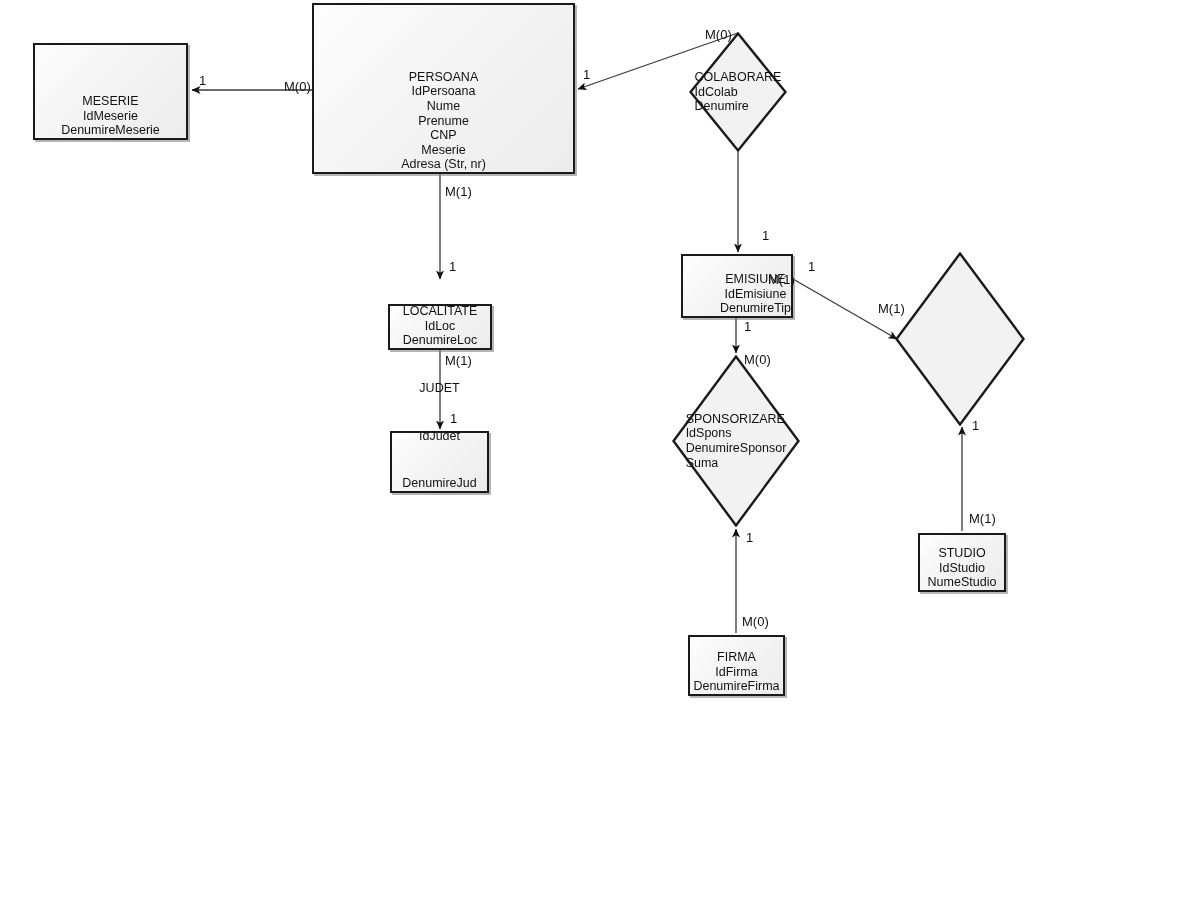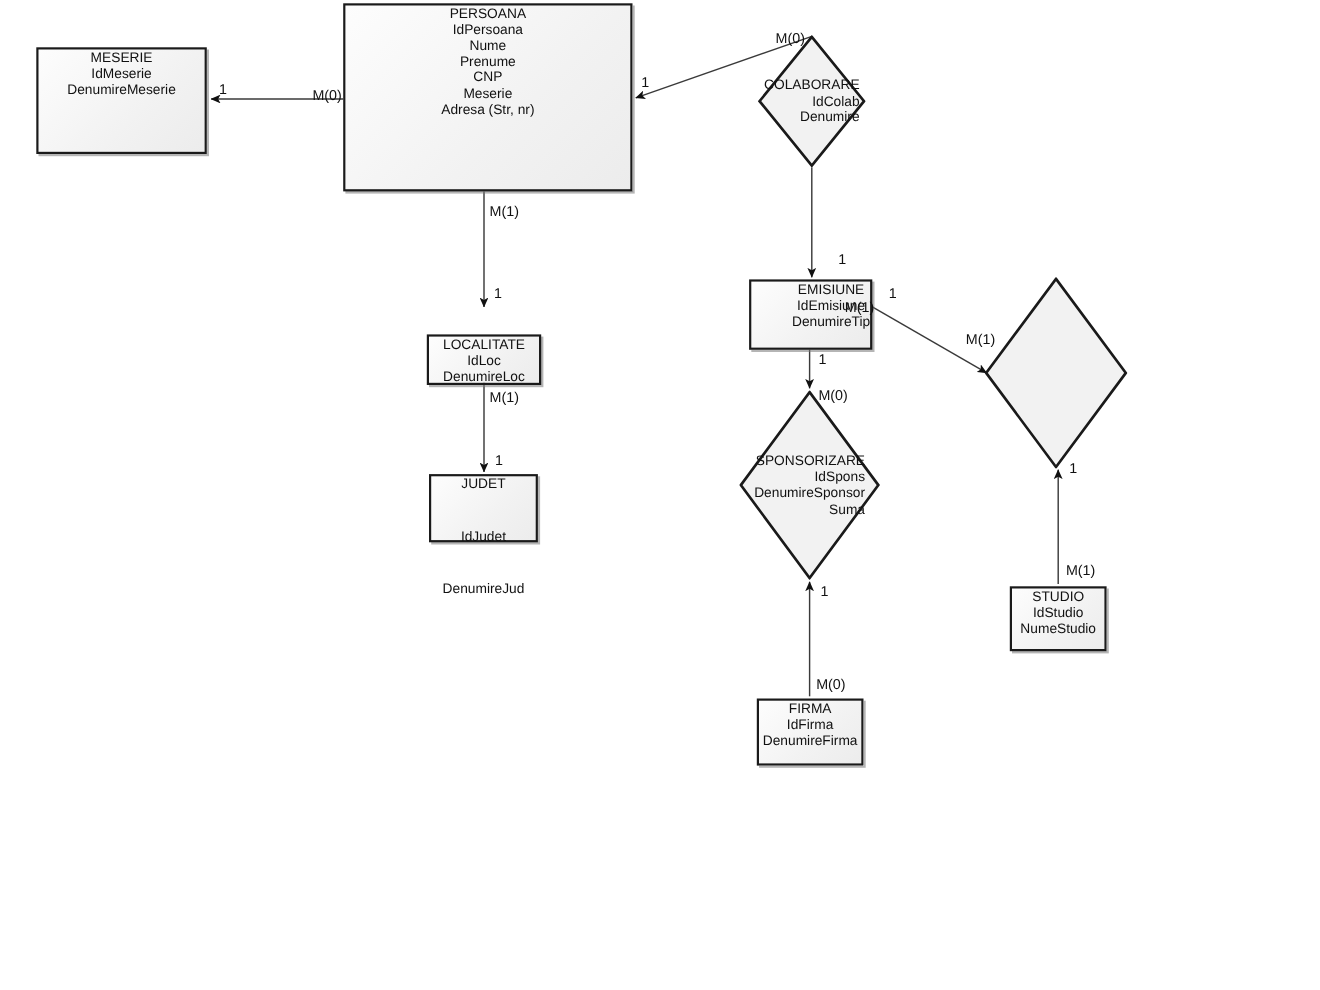--- a/index.html
+++ b/index.html
@@ -27,21 +27,21 @@
   }
   .entity {
     position: absolute;
     box-sizing: border-box;
     border: 2px solid #1a1a1a;
     background: linear-gradient(135deg, #fdfdfd 0%, #f2f2f2 60%, #ececec 100%);
     box-shadow: 2px 2px 0px rgba(120,120,120,0.55);
     display: flex;
     flex-direction: column;
     align-items: center;
-    justify-content: flex-start;
+    justify-content: flex-end;
     font-size: 12.5px;
     line-height: 14.6px;
     color: #111111;
     text-align: center;
     white-space: nowrap;
   }
   .entity .ent-title { }
   .entity .ent-attr { }
 
   .rel-wrap {
@@ -56,21 +56,21 @@
     top: 0;
     width: 100%;
     height: 100%;
   }
   .rel-text {
     position: relative;
     z-index: 2;
     font-size: 12.5px;
     line-height: 14.6px;
     color: #111111;
-    text-align: right;
+    text-align: left;
     white-space: nowrap;
   }
   .card {
     position: absolute;
     font-size: 13px;
     line-height: 13px;
     color: #111111;
     white-space: nowrap;
   }
 </style>

